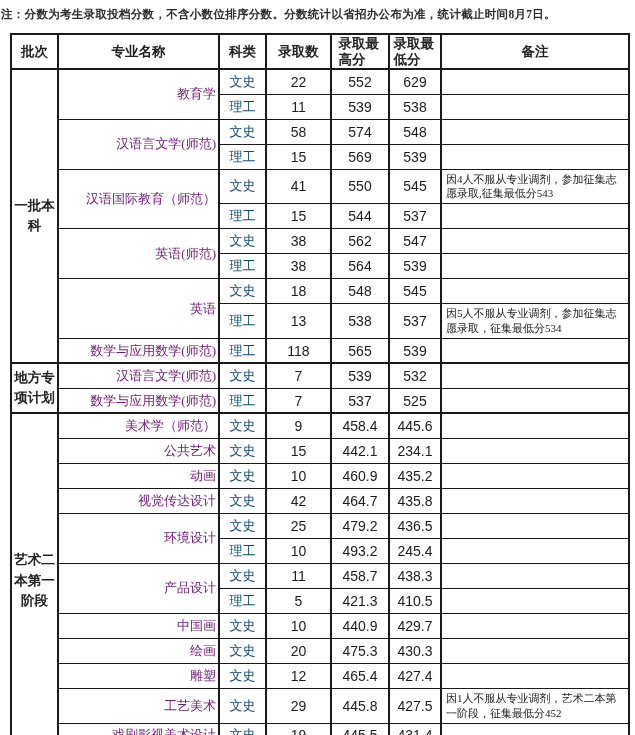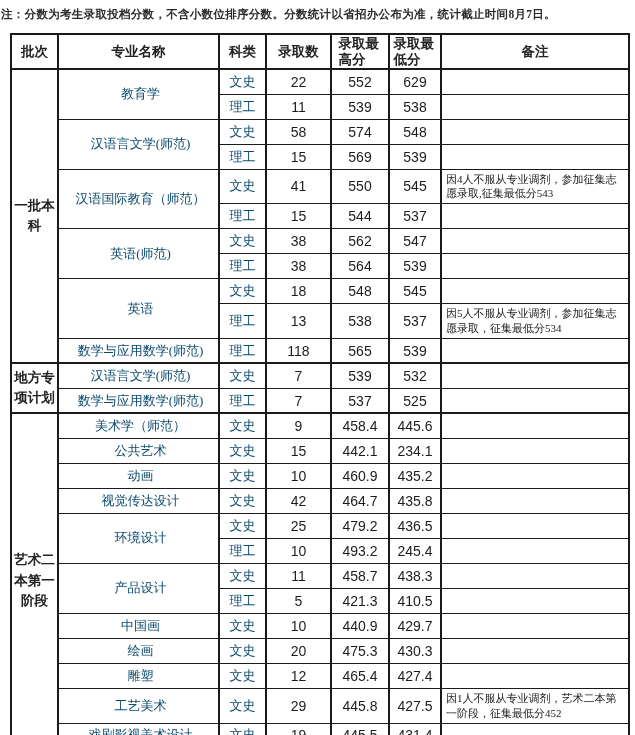--- a/index.html
+++ b/index.html
@@ -27,21 +27,21 @@
   }
   .wrap3{display:inline-block;width:3.2em;text-align:left;line-height:1.15;}
   .scores tbody tr{height:25px;}
   .scores tbody tr.tall{height:30px;}
   .scores tbody tr.group-start td{border-top-width:2px;}
   td.batch{
     text-align:center;font-size:13.5px;font-weight:bold;color:#222;
     line-height:1.5;padding:0 2px;
   }
   td.major{
-    text-align:center;font-size:13px;padding-left:6px;color:#0c4a6e;
+    text-align:right;font-size:13px;padding-left:6px;color:#701a75;
   }
   td.subject{text-align:center;font-size:13px;color:#0c4a6e;}
   td.num{
     text-align:center;font-size:14px;color:#1c1c1c;
     font-family:"Liberation Sans", sans-serif;
   }
   td.remark{
     text-align:left;font-size:11px;line-height:1.35;
     padding:2px 4px;color:#222;
   }

